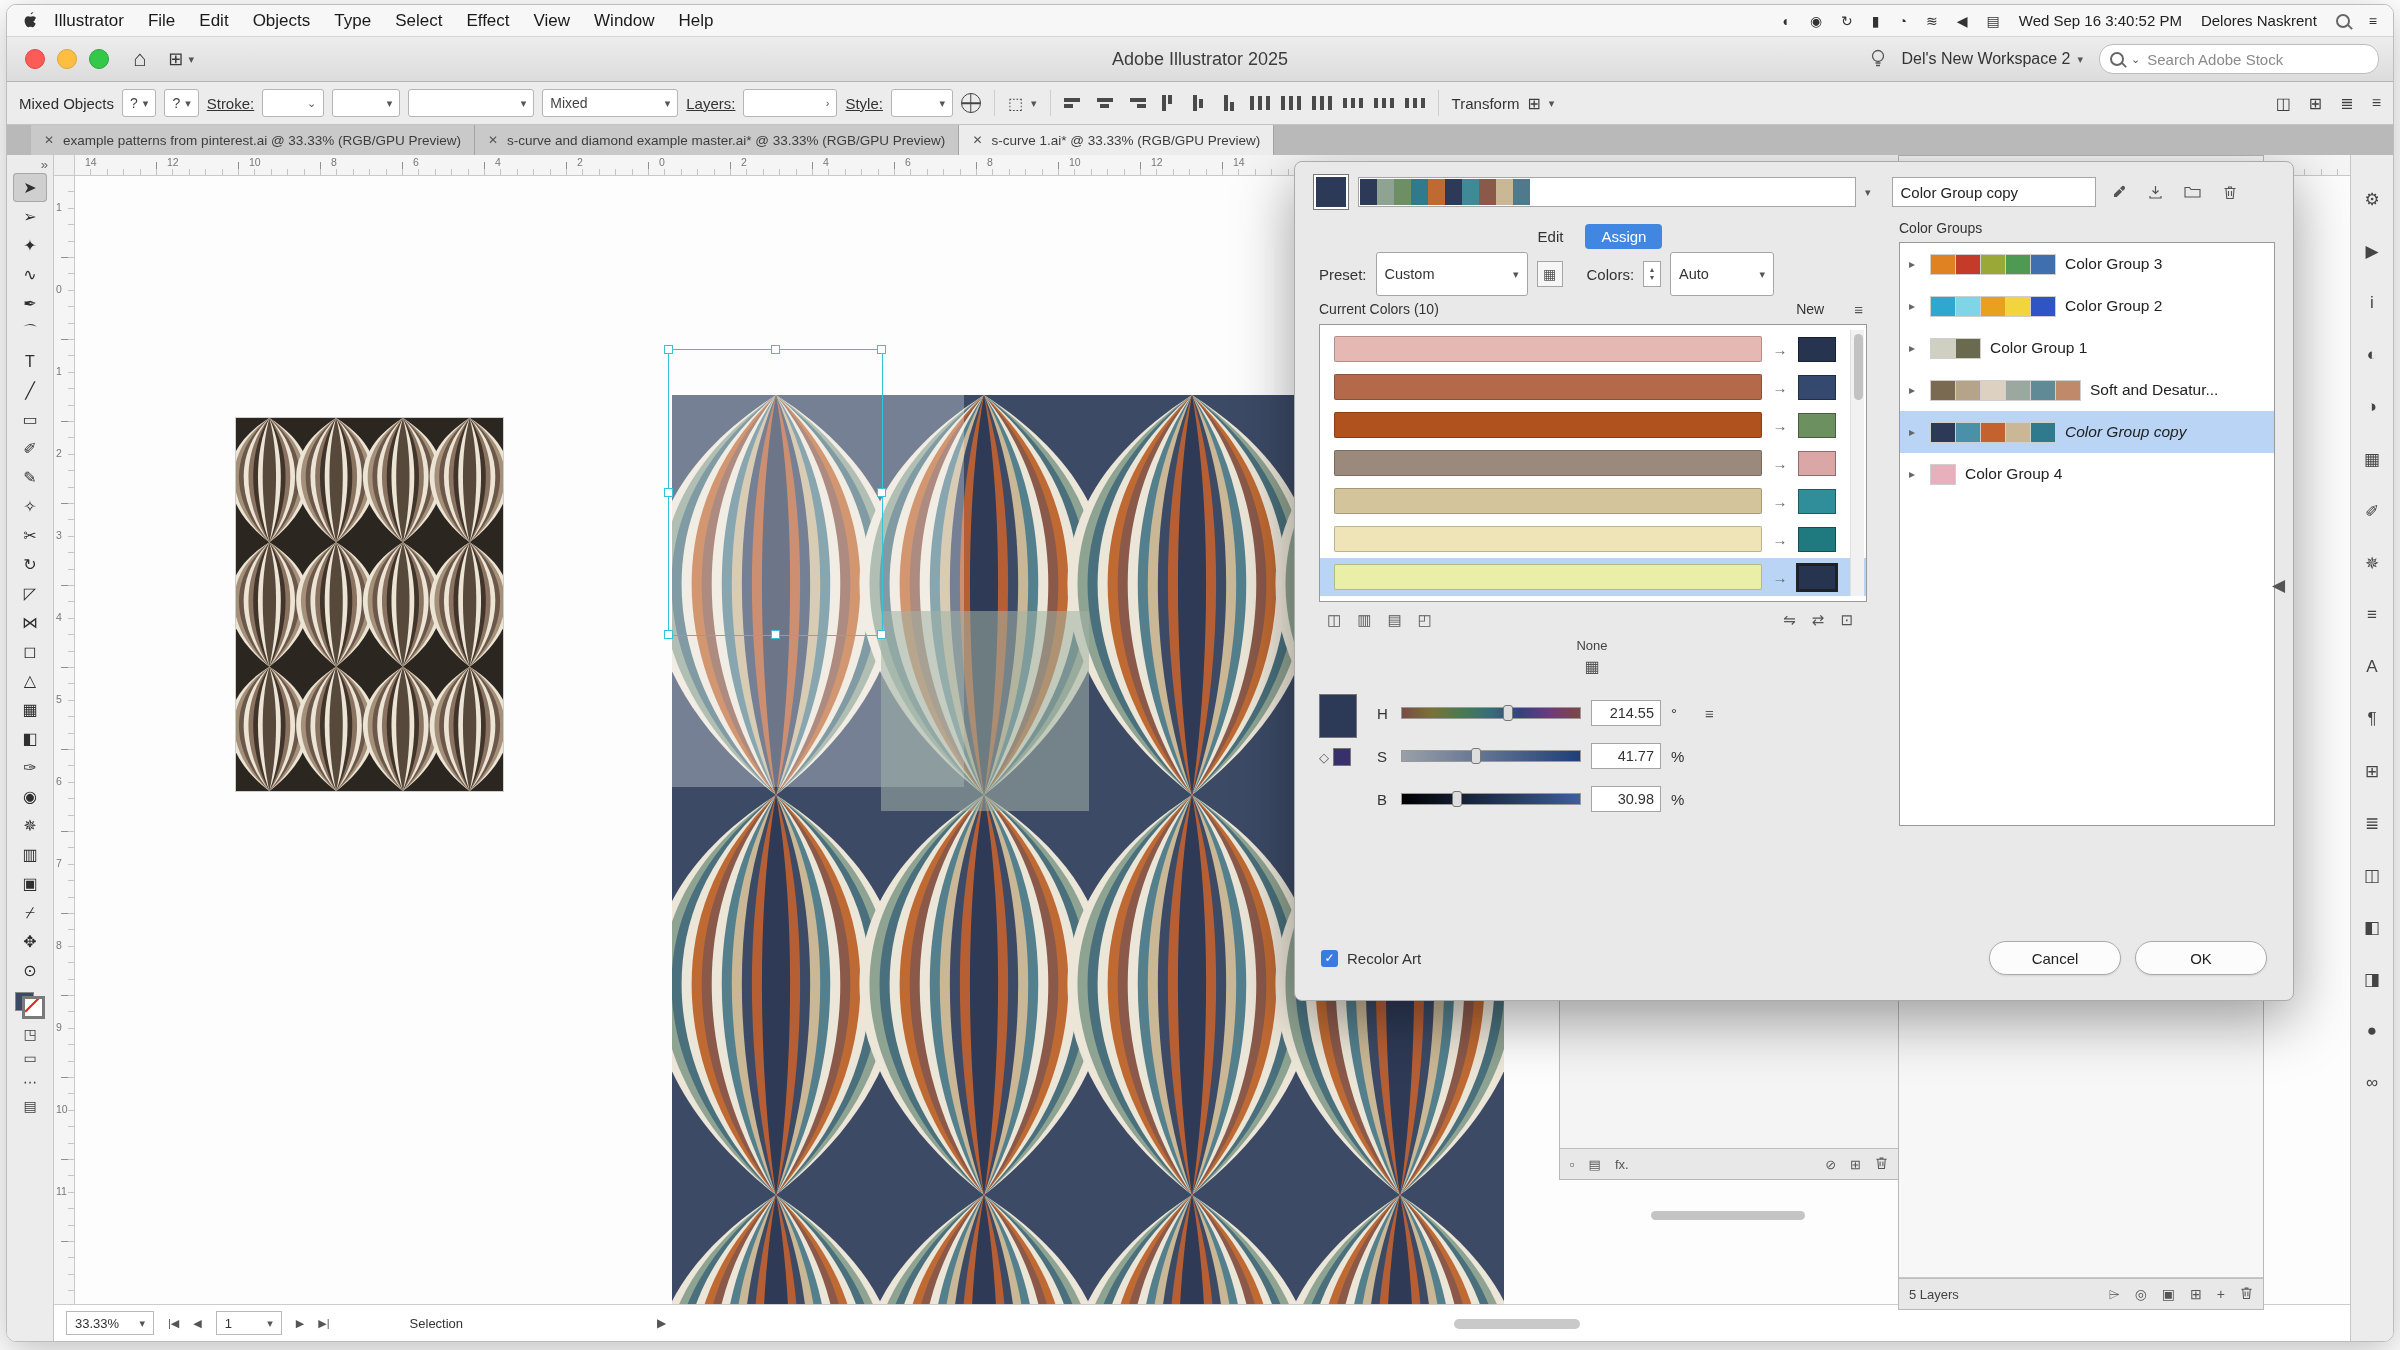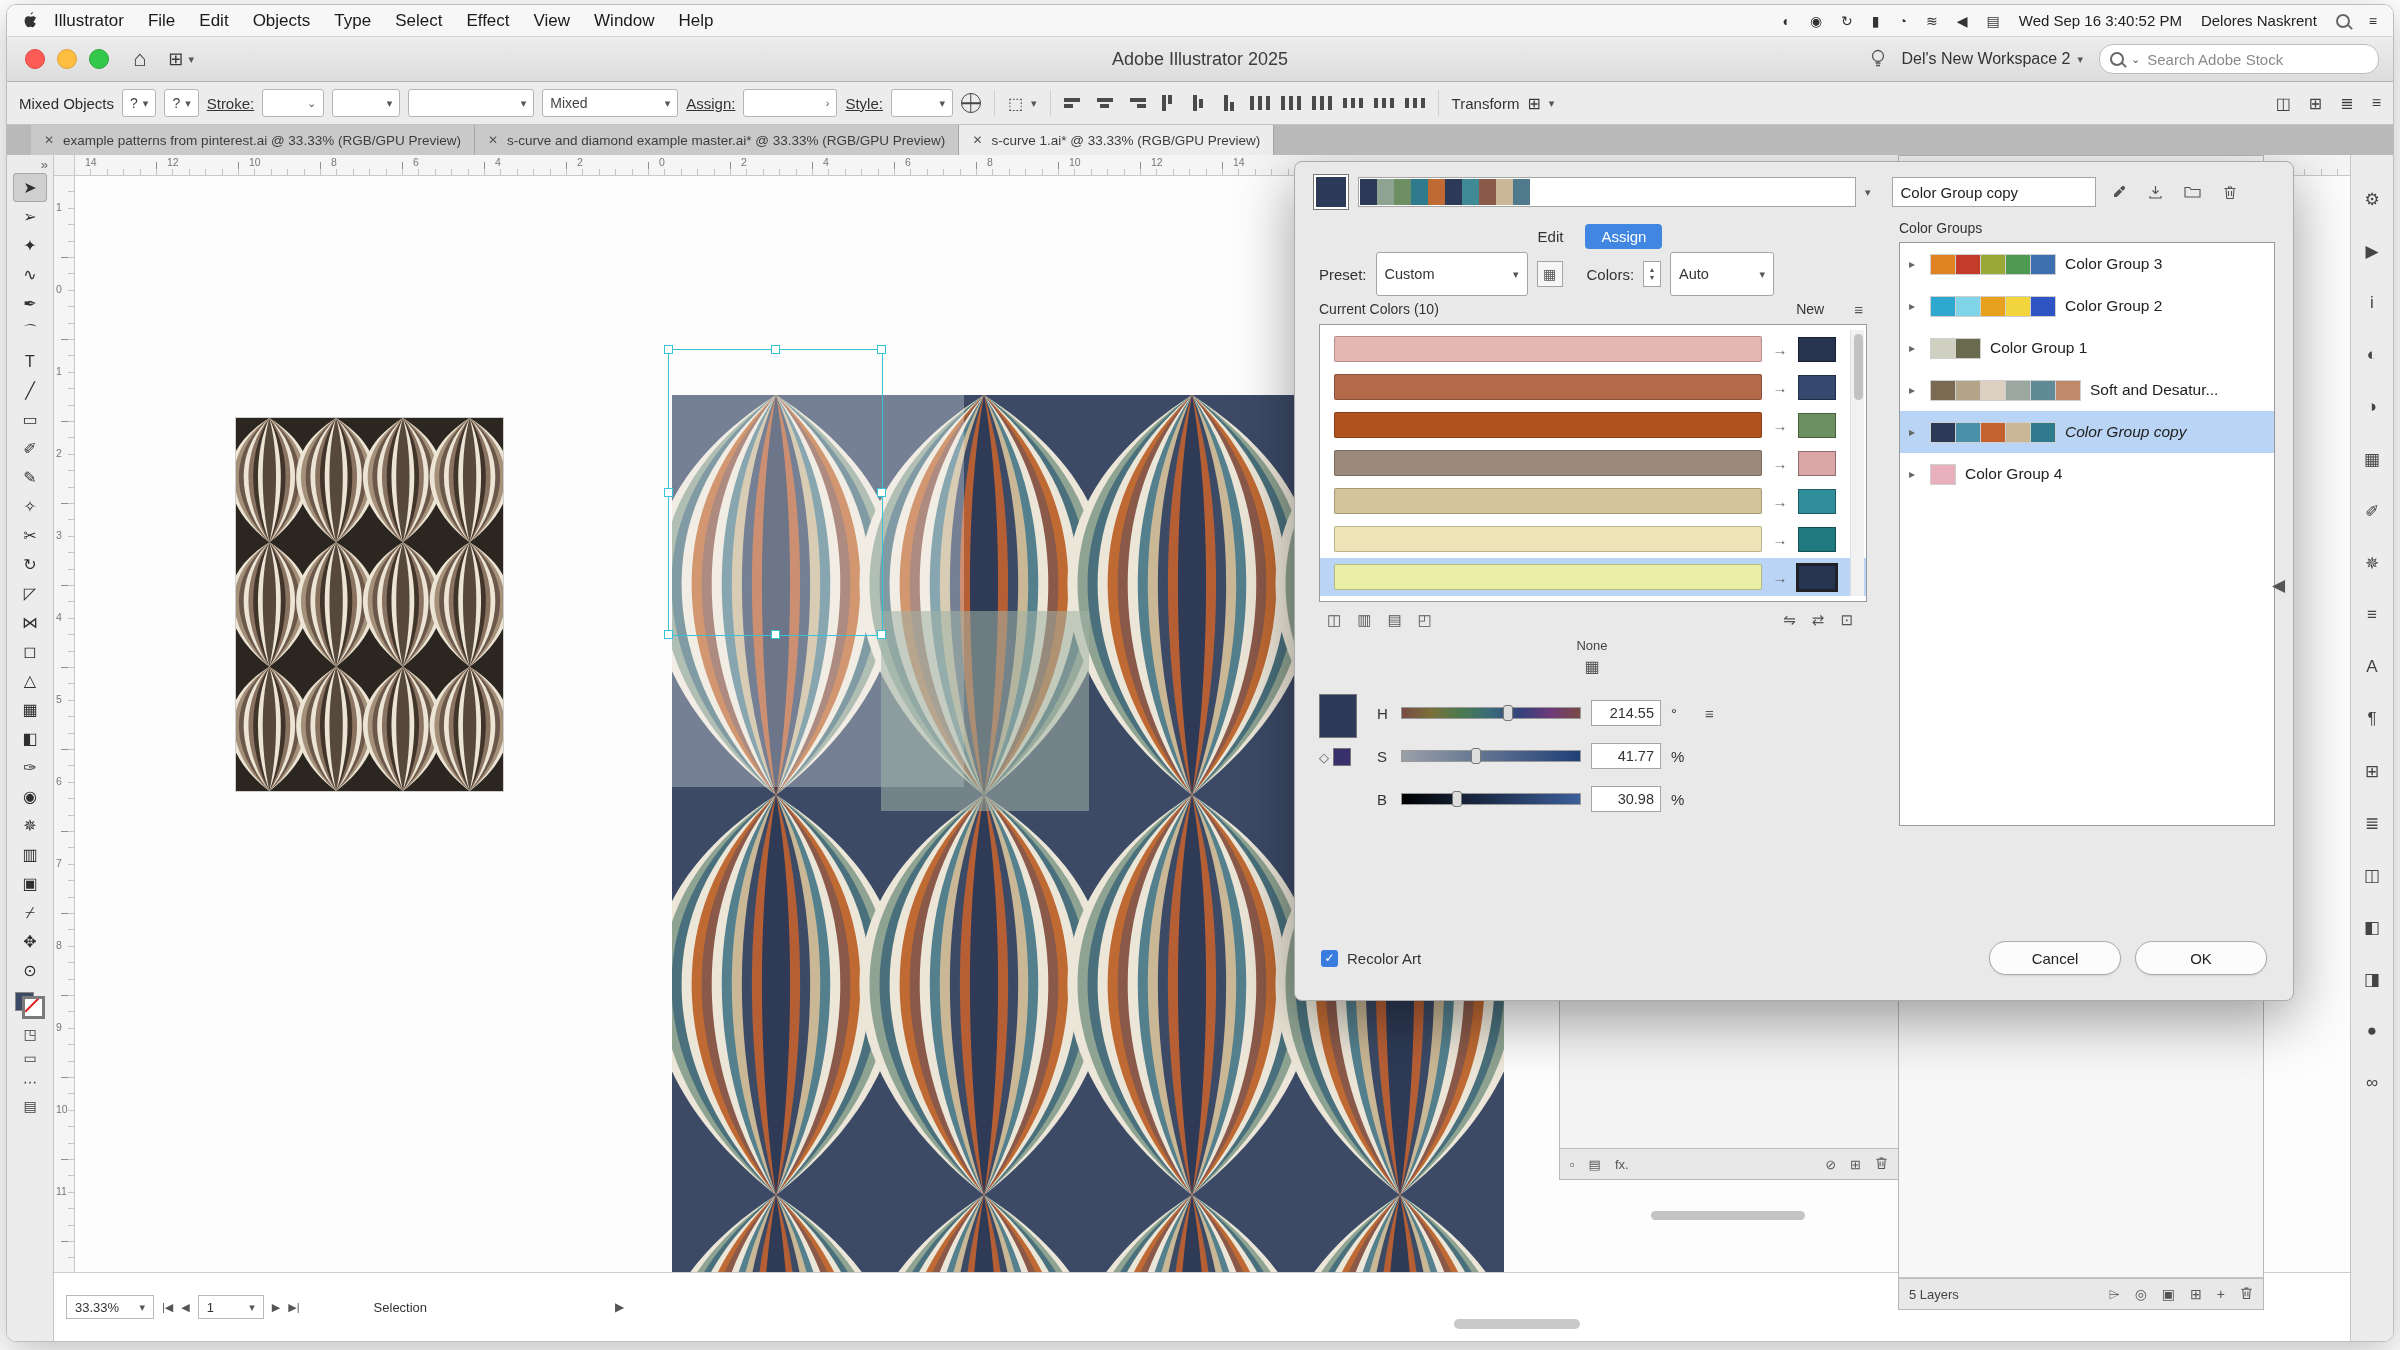--- a/index.html
+++ b/index.html
@@ -103,21 +103,21 @@
   .lp-divider{height:1px;background:#c9c9c9;}
   .lp-bottom{height:30px;background:#e8e8e8;border-top:1px solid #bdbdbd;display:flex;align-items:center;padding:0 10px;font-size:13px;color:#444;gap:10px;}
   .lp-icons{margin-left:auto;display:flex;align-items:center;gap:15px;font-size:14px;color:#555;}
   #appearance-panel{left:1505px;top:600px;width:340px;height:425px;background:#f4f4f4;display:flex;flex-direction:column;justify-content:flex-end;}
   .ap-bottom{height:30px;background:#e8e8e8;border-top:1px solid #bdbdbd;display:flex;align-items:center;padding:0 10px;font-size:13px;color:#555;gap:14px;}
   .ap-right{margin-left:auto;display:flex;align-items:center;gap:14px;}
   .scroll-pill{position:absolute;left:1597px;top:1056px;width:154px;height:9px;border-radius:5px;background:#c4c4c4;z-index:3;}
   .collapse-arrow{position:absolute;left:2218px;top:420px;z-index:40;font-size:17px;color:#555;}
 
   
-  .statusbar{position:absolute;left:0;right:0;bottom:0;height:36px;background:#fff;border-top:1px solid #ccc;display:flex;align-items:center;padding:16px 12px;gap:8px;font-size:13px;color:#333;z-index:2;}
+  .statusbar{position:absolute;left:0;right:0;bottom:0;height:36px;background:#fff;border-top:1px solid #ccc;display:flex;align-items:center;padding:0 12px;gap:14px;font-size:13px;color:#333;z-index:2;}
   .sb-zoom{width:88px;height:24px;border:1px solid #b9b9b9;background:#fff;display:flex;align-items:center;justify-content:space-between;padding:0 8px;box-sizing:border-box;}
   .sb-nav{font-size:11px;color:#555;}
   .sb-board{width:66px;height:24px;border:1px solid #b9b9b9;background:#fff;display:flex;align-items:center;justify-content:space-between;padding:0 8px;box-sizing:border-box;}
   .sb-mode{margin-left:66px;}
   .sb-expand{margin-left:180px;font-size:12px;color:#555;}
   .sb-hpill{position:absolute;left:1400px;bottom:12px;width:126px;height:10px;border-radius:5px;background:#c9c9c9;}
 
   
   .dialog{position:absolute;left:1240px;top:6px;width:1000px;height:840px;background:#e9e9e9;border:1px solid #ababab;border-radius:8px;box-shadow:0 18px 60px rgba(0,0,0,.38);z-index:30;display:flex;flex-direction:column;padding:8px 18px 14px;box-sizing:border-box;}
   .dlg-title{text-align:center;font-size:15px;color:#4a4a4a;height:26px;flex:none;}
@@ -273,21 +273,21 @@
     <span class="cb-box" style="width:52px;justify-content:flex-end;">
           <span class="caret">▾</span>
         </span>
     <span class="cb-box" style="width:110px;justify-content:flex-end;">
           <span class="caret">▾</span>
         </span>
     <span class="cb-box" style="width:120px;">
           <span>Mixed</span>
           <span class="caret" style="margin-left:auto;">▾</span>
         </span>
-    <span class="cb-link">Assign:</span>
+    <span class="cb-link">Layers:</span>
     <span class="cb-box" style="width:78px;justify-content:flex-end;">
           <span class="caret">›</span>
         </span>
     <span class="cb-link">Style:</span>
     <span class="cb-box" style="width:46px;justify-content:flex-end;">
           <span class="caret">▾</span>
         </span>
     <span class="globe"></span>
     <span class="cb-sep"></span>
     <span class="cb-ico">⬚</span>

